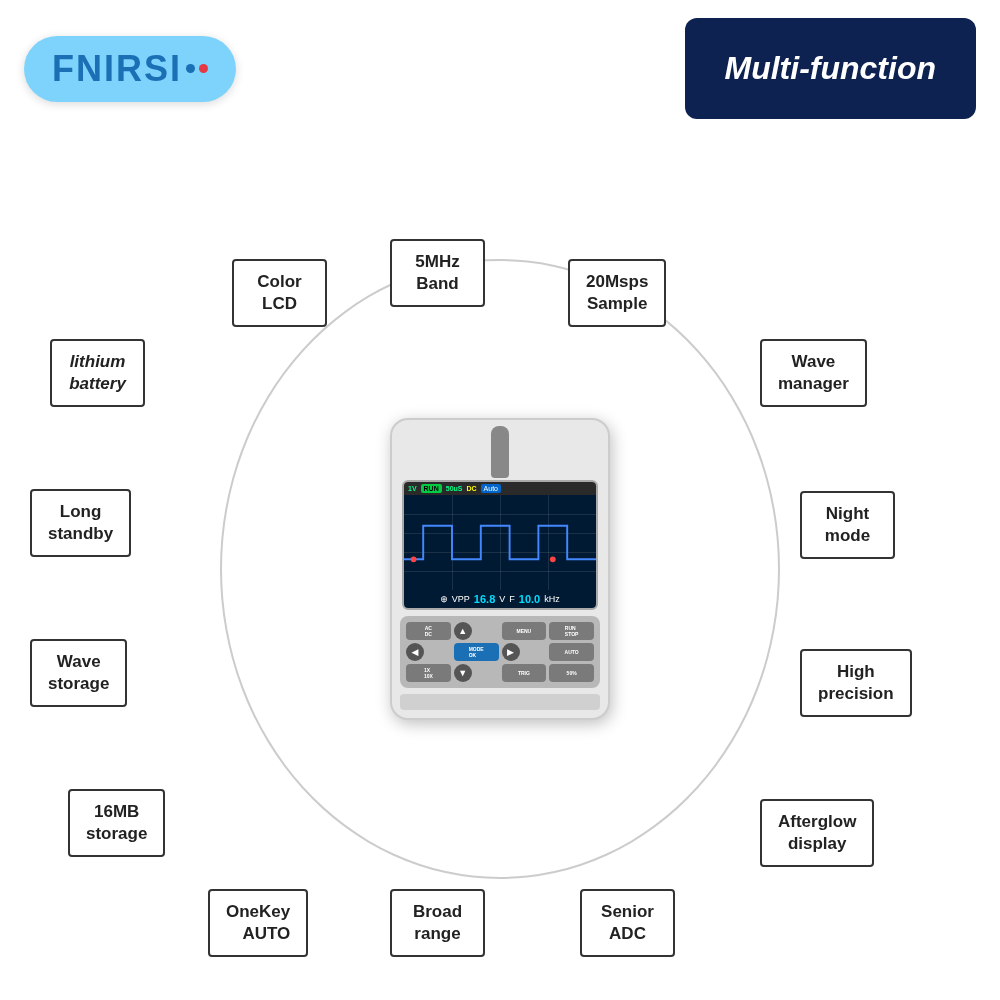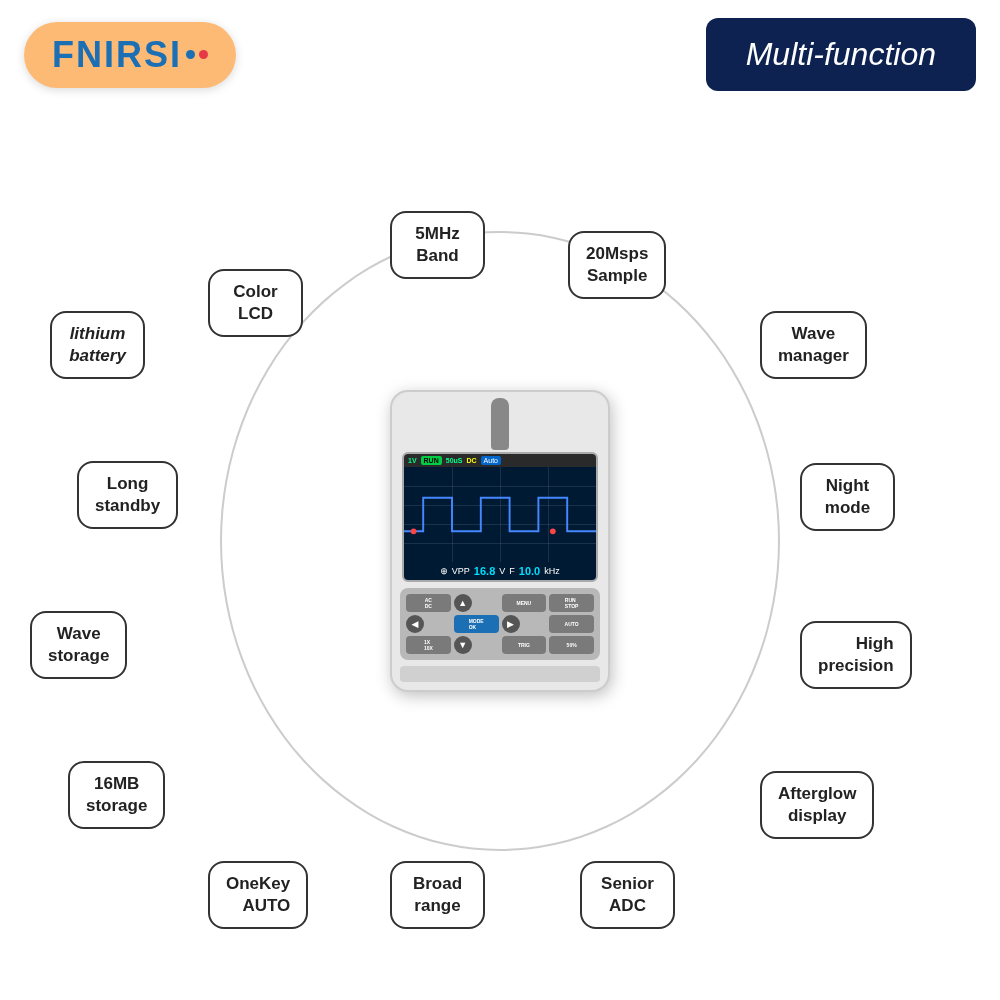--- a/index.html
+++ b/index.html
@@ -14,21 +14,21 @@
 
     
     .header {
       display: flex;
       justify-content: space-between;
       align-items: center;
       padding: 18px 24px 10px 24px;
     }
 
     .logo-pill {
-      background: #fdba74;
+      background: #7dd3fc;
       border-radius: 50px;
       box-shadow: 0 2px 10px rgba(0,0,0,0.15);
       padding: 12px 28px;
       display: flex;
       align-items: center;
     }
 
     .logo-text {
       font-size: 36px;
       font-weight: 900;
@@ -51,23 +51,23 @@
     .logo-dot-2 {
       width: 9px; height: 9px;
       border-radius: 50%;
       background: #e63946;
     }
 
     .title-badge {
       background: #0d2250;
       color: #fff;
       border-radius: 12px;
-      padding: 18px 40px;
+      padding: 32px 40px;
       font-size: 32px;
-      font-weight: 400;
+      font-weight: 700;
       font-style: italic;
     }
 
     
     .main {
       position: relative;
       width: 1000px;
       height: 880px;
     }
 
@@ -80,21 +80,21 @@
       width: 560px;
       height: 620px;
       border: 2px solid #ccc;
       border-radius: 50%;
     }
 
     
     .feature-box {
       position: absolute;
       border: 2px solid #333;
-      border-radius: 16px;
+      border-radius: 4px;
       padding: 10px 16px;
       text-align: center;
       font-size: 17px;
       font-weight: 600;
       color: #222;
       background: #fff;
       line-height: 1.3;
     }
 
     
@@ -282,33 +282,33 @@
   </div>
   <div class="title-badge">Multi-function</div>
 </div>
 
 <div class="main">
 
   <div class="oval"></div>
 
   <div id="features-container">
       <div class="feature-box" style="top: 210px; left: 50px; min-width: 95px; font-style: italic;">lithium<br>battery</div>
-      <div class="feature-box" style="top: 130px; left: 208px; min-width: 95px; margin-top: 38px;">Color<br>LCD</div>
+      <div class="feature-box" style="top: 130px; left: 232px; min-width: 95px;">Color<br>LCD</div>
       <div class="feature-box" style="top: 110px; left: 390px; min-width: 95px;">5MHz<br>Band</div>
       <div class="feature-box" style="top: 130px; left: 560px; min-width: 95px; margin-left: 8px;">20Msps<br>Sample</div>
       <div class="feature-box" style="top: 210px; left: 760px; min-width: 95px;">Wave<br>manager</div>
       <div class="feature-box" style="top: 362px; left: 800px; min-width: 95px;">Night<br>mode</div>
-      <div class="feature-box" style="top: 520px; left: 800px; min-width: 95px; text-align: right;">High<br>precision</div>
+      <div class="feature-box" style="top: 520px; left: 800px; min-width: 95px;">High<br>precision</div>
       <div class="feature-box" style="top: 670px; left: 760px; min-width: 95px;">Afterglow<br>display</div>
       <div class="feature-box" style="top: 760px; left: 580px; min-width: 95px;">Senior<br>ADC</div>
       <div class="feature-box" style="top: 760px; left: 390px; min-width: 95px;">Broad<br>range</div>
       <div class="feature-box" style="top: 760px; left: 208px; min-width: 95px; text-align: right;">OneKey<br>AUTO</div>
       <div class="feature-box" style="top: 660px; left: 68px; min-width: 95px;">16MB<br>storage</div>
       <div class="feature-box" style="top: 510px; left: 30px; min-width: 95px;">Wave<br>storage</div>
-      <div class="feature-box" style="top: 360px; left: 30px; min-width: 95px; margin-left: 47px;">Long<br>standby</div>
+      <div class="feature-box" style="top: 360px; left: 30px; min-width: 95px;">Long<br>standby</div>
     </div>
 
   <div class="device-container">
     <div class="device">
 
       <div class="device-top">
         <div class="antenna"></div>
       </div>
 
       <div class="device-screen-area">

